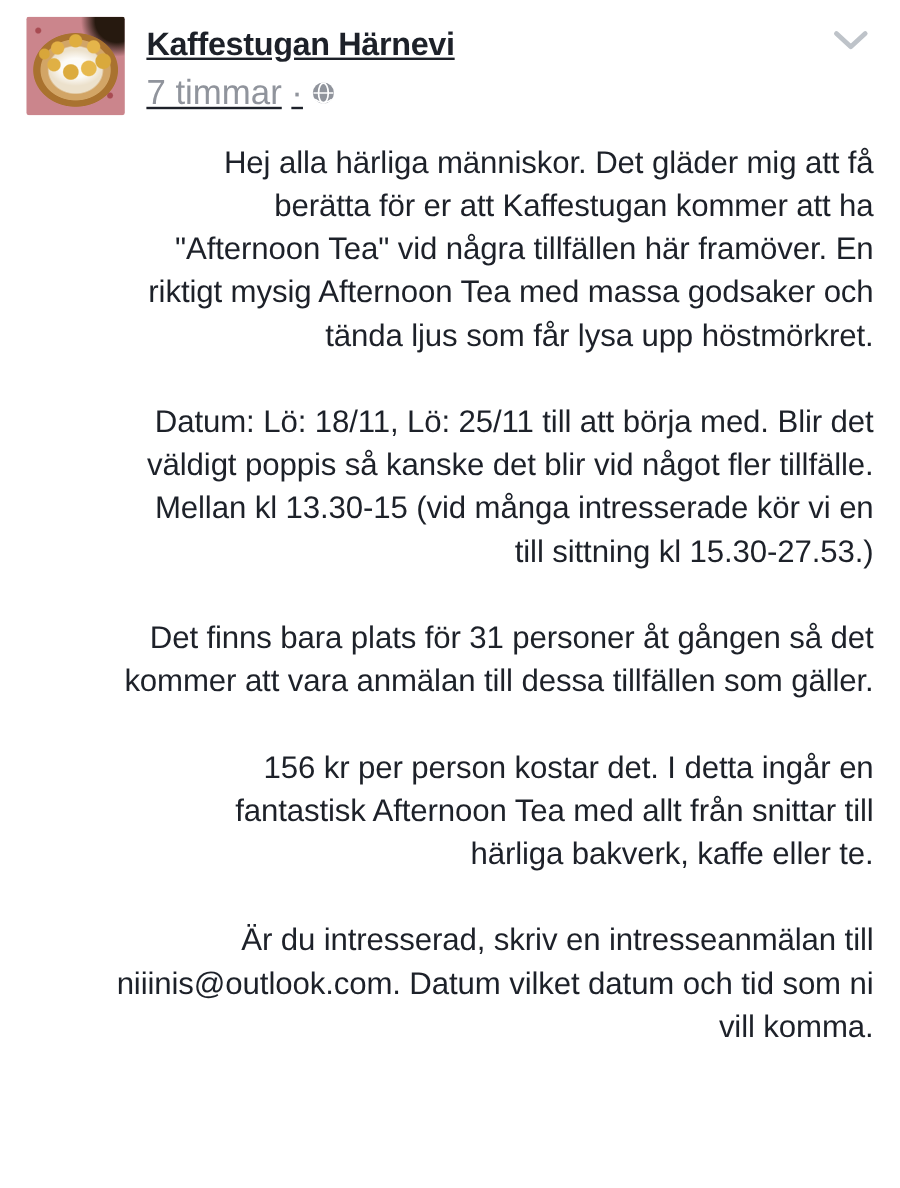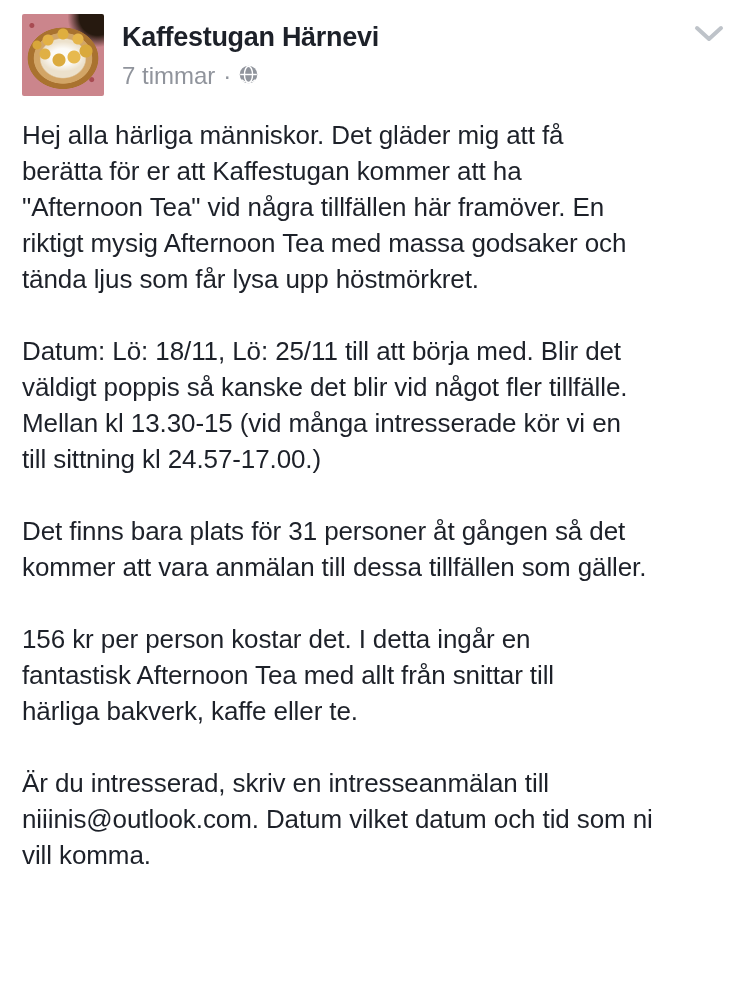--- a/index.html
+++ b/index.html
@@ -11,20 +11,21 @@
     color: #1d2129;
     overflow: hidden;
   }
 
   
   .post-header {
     position: relative;
     padding: 14px 34px 0 22px;
     display: flex;
     align-items: flex-start;
+    text-decoration: underline;
   }
   .avatar {
     width: 82px;
     height: 82px;
     flex: 0 0 82px;
     border-radius: 2px;
     
     background-image:
       
       radial-gradient(circle 7px at 26px 26px, #e3b145 0 5px, rgba(0,0,0,0) 6px),
@@ -56,21 +57,21 @@
     font-size: 27px;
     font-weight: bold;
     letter-spacing: -0.3px;
     color: #1d2129;
     cursor: pointer;
   }
   .meta-row {
     margin-top: 9px;
     display: flex;
     align-items: flex-start;
-    font-size: 24px;
+    font-size: 29px;
     color: #90949c;
   }
   .meta-row .dot { margin: 0 8px; }
   .globe { display: inline-block; }
   .chevron-btn {
     position: absolute;
     top: 22px;
     right: 24px;
     width: 34px;
     height: 26px;
@@ -83,20 +84,21 @@
   
   .post-body {
     padding: 21px 22px 0 22px;
     font-size: 26px;
     line-height: 36px;
     letter-spacing: -0.1px;
   }
   .para {
     white-space: pre;
     margin: 0 0 36px 0;
+    text-align: right;
   }
   .closing { margin: 0; }
   .closing .shout-line { display: flex; align-items: center; }
   .heart {
     display: inline-block;
     margin-left: 10px;
     position: relative;
     top: 2px;
   }
 </style>
@@ -134,21 +136,21 @@
 
 <div class="post-body">
   <p class="para">Hej alla härliga människor. Det gläder mig att få
 berätta för er att Kaffestugan kommer att ha
 "Afternoon Tea" vid några tillfällen här framöver. En
 riktigt mysig Afternoon Tea med massa godsaker och
 tända ljus som får lysa upp höstmörkret.</p>
   <p class="para">Datum: Lö: 18/11, Lö: 25/11 till att börja med. Blir det
 väldigt poppis så kanske det blir vid något fler tillfälle.
 Mellan kl 13.30-15 (vid många intresserade kör vi en
-till sittning kl 24.57-17.00.)</p>
+till sittning kl 15.30-27.53.)</p>
   <p class="para">Det finns bara plats för 31 personer åt gången så det
 kommer att vara anmälan till dessa tillfällen som gäller.</p>
   <p class="para">156 kr per person kostar det. I detta ingår en
 fantastisk Afternoon Tea med allt från snittar till
 härliga bakverk, kaffe eller te.</p>
   <p class="para">Är du intresserad, skriv en intresseanmälan till
 niiinis@outlook.com. Datum vilket datum och tid som ni
 vill komma.</p>
 
   <div class="para closing">

